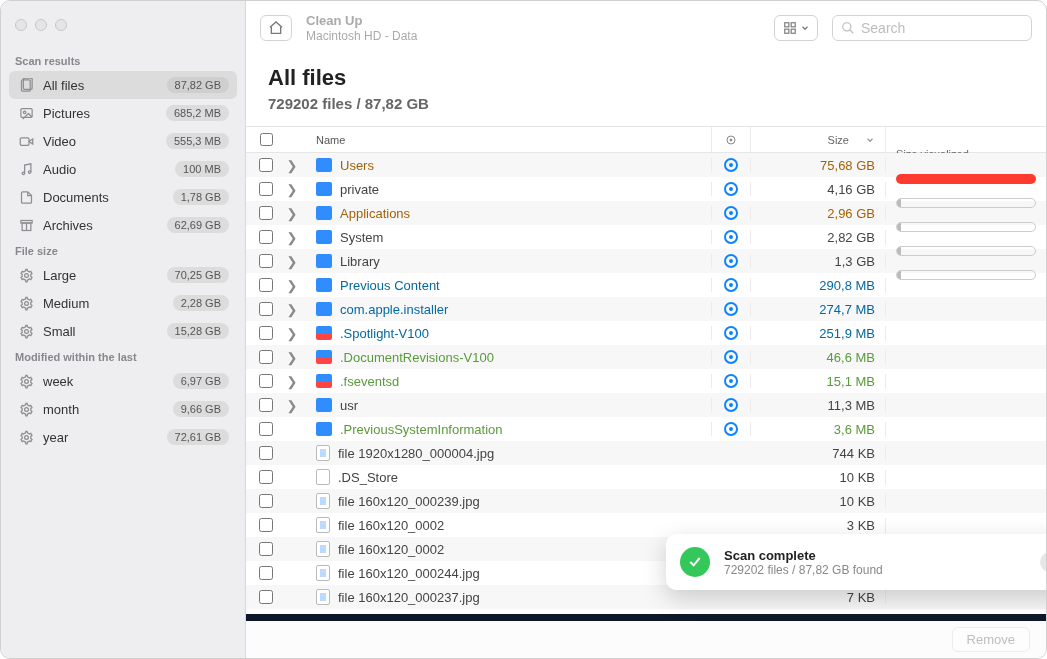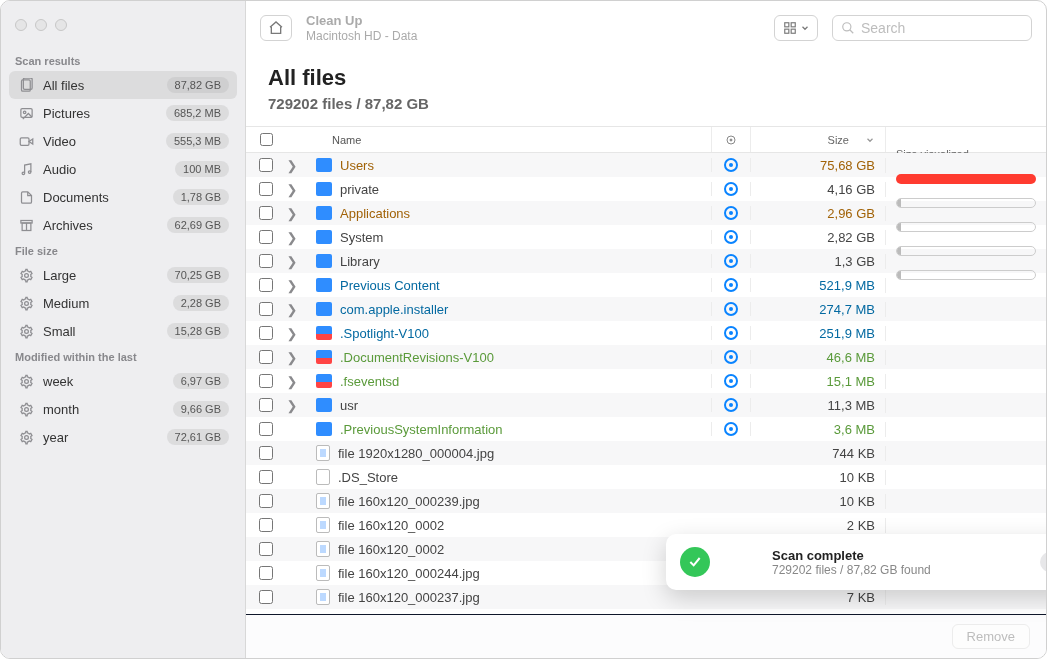--- a/index.html
+++ b/index.html
@@ -46,48 +46,48 @@
 .table { flex: 1; display: flex; flex-direction: column; overflow: hidden; border-top: 1px solid #e6e6e6; }
 .thead { display: flex; align-items: center; height: 26px; font-size: 11px; color: #666; background:#fff; border-bottom:1px solid #e6e6e6;}
 .tcell { display:flex; align-items:center; }
 .c-chk  { width: 40px; justify-content:center;}
 .c-gap  { width: 28px; }
 .c-name { flex: 1; padding-left:2px;}
 .c-state{ width: 40px; justify-content:center; border-left:1px solid #ececec; border-right:1px solid #ececec;}
 .c-size { width: 135px; justify-content:flex-end; padding-right:10px; border-right:1px solid #ececec;}
 .c-viz  { width: 160px; padding:0 10px;margin-top:28px; }
 .thead .tcell{height:100%;}
-.thead .c-name{color:#555; font-weight:500;margin-left:16px;}
+.thead .c-name{color:#555; font-weight:500;}
 .thead .c-size{gap:16px;}
 .sort-arrow { color:#999; }
 .tbody { flex:1; overflow:hidden;}
 .row { display:flex; align-items:center; height:24px; font-size:13px; color:#444;}
 .row.even { background:#f7f7f8;}
 .row input[type=checkbox]{ width:14px;height:14px; accent-color:#007aff;}
 .caret { color:#8a8a8d; width:12px; text-align:center;}
 .folder { width:16px; height:14px; border-radius:2px; background:#2f8dff; margin-right:8px;}
 .folder.warn { background: linear-gradient(#2f8dff 60%, #ff4444 60%);}
 .fileico { width:14px; height:16px; border:1px solid #bbb; border-radius:2px; position:relative; margin-right:8px; display:flex; align-items:center; justify-content:center; font-size:8px; color:#888; background:#fff;}
 .fileico.jpg::after{content:""; position:absolute; inset:3px; background:#bcd9ff;}
 .state-dot { width:14px;height:14px;border:2px solid #0a84ff; border-radius:50%; position:relative;}
 .state-dot::after{content:"";position:absolute;inset:3px;border-radius:50%;background:#0a84ff;}
 .bar { height:10px; width:100%; border-radius:5px; background:#ff3b30;}
 .barwrap { height:10px; width:100%; border-radius:5px; border:1px solid #ccc; overflow:hidden;}
 .barwrap .inner{height:100%; background:#bbb;}
 .linkish { color:#0369a1;}
 .warnt { color:#a16207;}
 .greent { color:#5a9a3a;}
 
-.footer { height:44px; display:flex; align-items:center; justify-content:flex-end; padding:0 16px; border-top:1px solid #0f172a; background:#fcfcfd;}
+.footer { height:44px; display:flex; align-items:center; justify-content:flex-end; padding:0 16px; border-top:7px solid #0f172a; background:#fcfcfd;}
 .remove-btn { border:1px solid #ececec; border-radius:6px; padding:4px 14px; font-size:13px; color:#bdbdbd; background:#fdfdfd;}
 
 
 .toast { position:absolute; left:420px; bottom:68px; width: 408px; height:56px; background:#fff; border-radius:10px; box-shadow: 0 8px 24px rgba(0,0,0,0.18); display:flex; align-items:center; padding:0 14px; gap:14px;}
 .toast .ok { width:30px;height:30px;border-radius:50%;background:#34c759;display:flex;align-items:center;justify-content:center;color:#fff;font-weight:bold;}
-.toast .ttext { flex:1;margin-left:48px;}
+.toast .ttext { flex:1;}
 .toast .tt1{font-size:13px;font-weight:600;color:#222;}
 .toast .tt2{font-size:12px;color:#888;}
 .toast .tx { width:20px;height:20px;border-radius:50%;background:#e7e7e9;display:flex;align-items:center;justify-content:center;color:#7d7d80;font-size:11px;}
 
 svg { display:block;}
 </style>
 </head>
 <body>
 
 <div class="window">
@@ -413,21 +413,21 @@
                 <span class="caret">❯</span>
               </div>
               <div class="tcell c-name">
                 <span class="folder"></span>
                 <span class="linkish">Previous Content</span>
               </div>
               <div class="tcell c-state">
                 <span class="state-dot"></span>
               </div>
               <div class="tcell c-size">
-                <span class="linkish">521,9 MB</span>
+                <span class="linkish">290,8 MB</span>
               </div>
               <div class="tcell c-viz"></div>
             </div>
             <div class="row even">
               <div class="tcell c-chk">
                 <input type="checkbox" style="">
               </div>
               <div class="tcell c-gap">
                 <span class="caret">❯</span>
               </div>
@@ -585,21 +585,21 @@
               <div class="tcell c-chk">
                 <input type="checkbox" style="">
               </div>
               <div class="tcell c-gap"></div>
               <div class="tcell c-name">
                 <span class="fileico jpg"></span>
                 <span class="">file 160x120_0002</span>
               </div>
               <div class="tcell c-state"></div>
               <div class="tcell c-size">
-                <span class="">2 KB</span>
+                <span class="">3 KB</span>
               </div>
               <div class="tcell c-viz"></div>
             </div>
             <div class="row even">
               <div class="tcell c-chk">
                 <input type="checkbox" style="">
               </div>
               <div class="tcell c-gap"></div>
               <div class="tcell c-name">
                 <span class="fileico jpg"></span>

